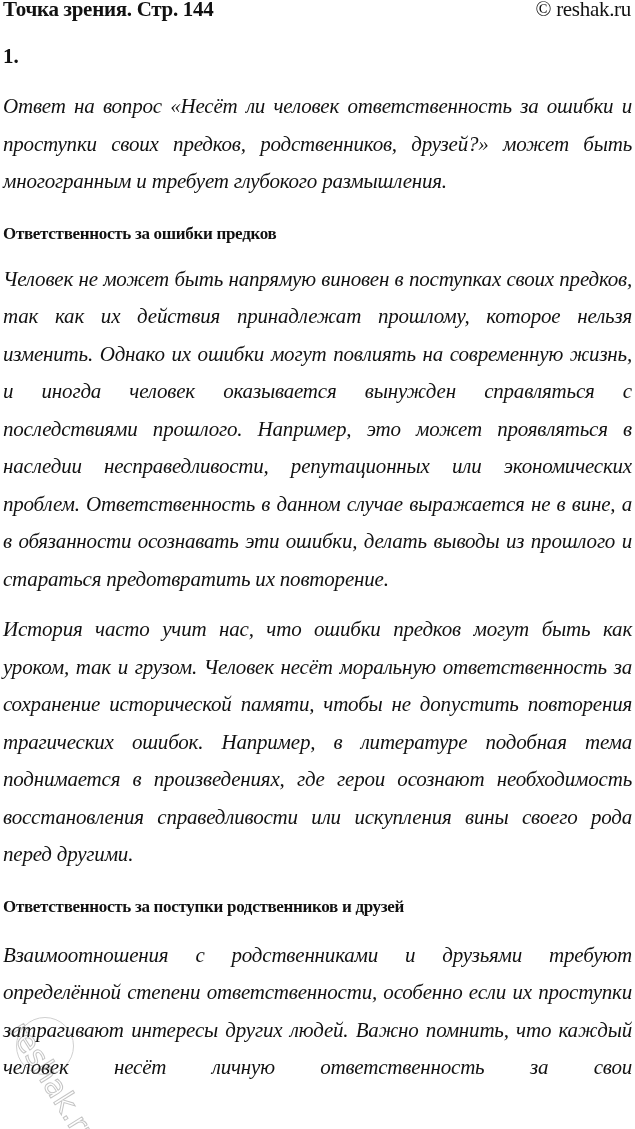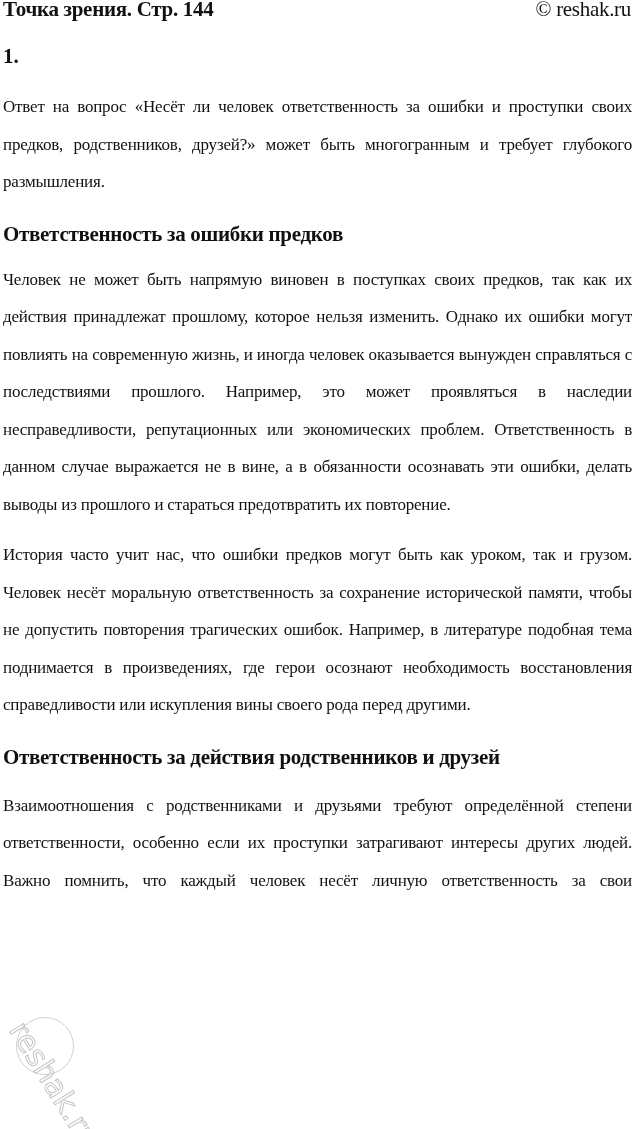--- a/index.html
+++ b/index.html
@@ -45,28 +45,29 @@
       font-size: 21px;
     }
     .content {
       position: absolute;
       left: 3px;
       top: 88px;
       width: 629px;
     }
     p.body {
       margin: 0 0 13px 0;
-      font-size: 17px;
+      font-size: 21px;
       line-height: 37.5px;
       text-align: justify;
       letter-spacing: -0.2px;
+      font-style: italic;
     }
     h2.section {
       margin: 20px 0 14px 0;
-      font-size: 21px;
+      font-size: 17px;
       font-weight: bold;
       line-height: 26px;
       letter-spacing: -0.3px;
     }
     .watermark {
       position: absolute;
       left: 10px;
       top: 975px;
       width: 130px;
       height: 110px;
@@ -105,20 +106,20 @@
 
 <div class="task-number">1.</div>
 
 <div class="content">
   <p class="body">Ответ на вопрос «Несёт ли человек ответственность за ошибки и проступки своих предков, родственников, друзей?» может быть многогранным и требует глубокого размышления.</p>
 
   <h2 class="section">Ответственность за ошибки предков</h2>
   <p class="body">Человек не может быть напрямую виновен в поступках своих предков, так как их действия принадлежат прошлому, которое нельзя изменить. Однако их ошибки могут повлиять на современную жизнь, и иногда человек оказывается вынужден справляться с последствиями прошлого. Например, это может проявляться в наследии несправедливости, репутационных или экономических проблем. Ответственность в данном случае выражается не в вине, а в обязанности осознавать эти ошибки, делать выводы из прошлого и стараться предотвратить их повторение.</p>
   <p class="body">История часто учит нас, что ошибки предков могут быть как уроком, так и грузом. Человек несёт моральную ответственность за сохранение исторической памяти, чтобы не допустить повторения трагических ошибок. Например, в литературе подобная тема поднимается в произведениях, где герои осознают необходимость восстановления справедливости или искупления вины своего рода перед другими.</p>
 
-  <h2 class="section">Ответственность за действия родственников и друзей</h2>
+  <h2 class="section">Ответственность за поступки родственников и друзей</h2>
   <p class="body" style="text-align-last: justify; margin-top: 17px;">Взаимоотношения с родственниками и друзьями требуют определённой степени ответственности, особенно если их проступки затрагивают интересы других людей. Важно помнить, что каждый человек несёт личную ответственность за свои</p>
 </div>
 
 <div class="watermark">
   <div class="watermark-circle"></div>
   <div class="watermark-text">reshak.ru</div>
 </div>
 
 </body></html>

